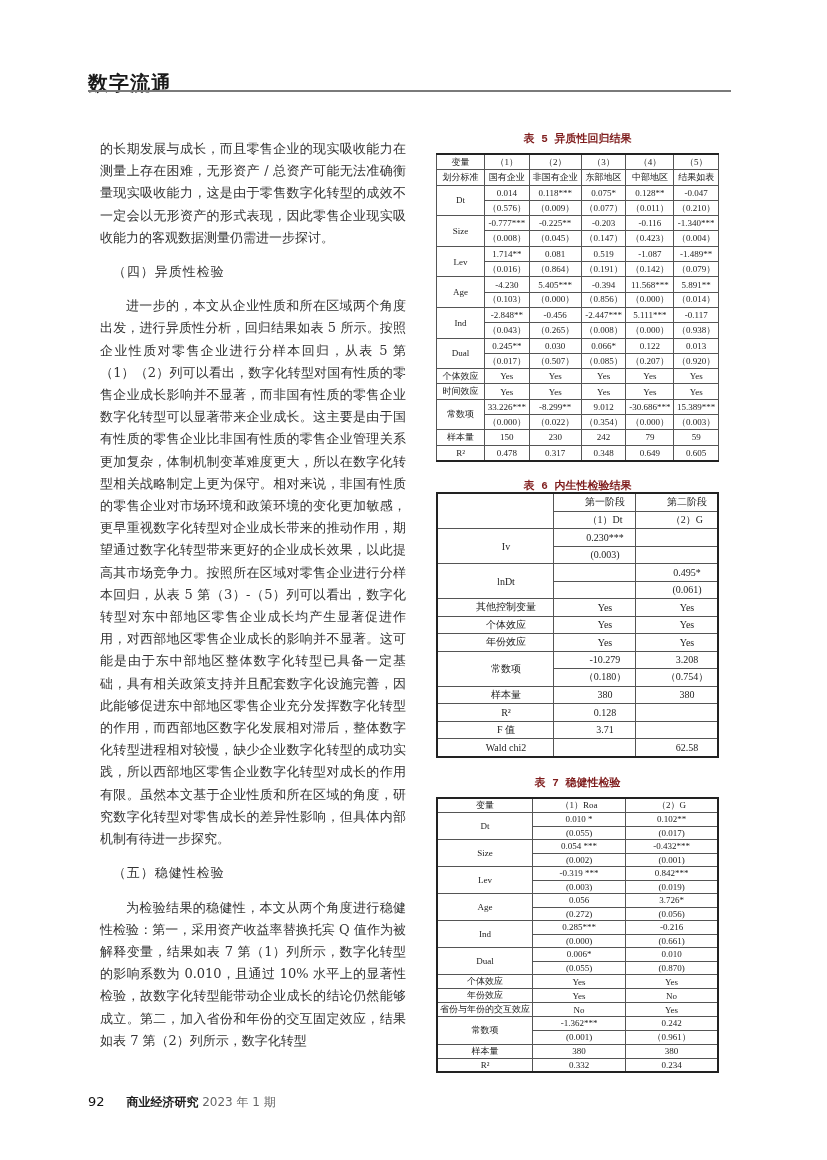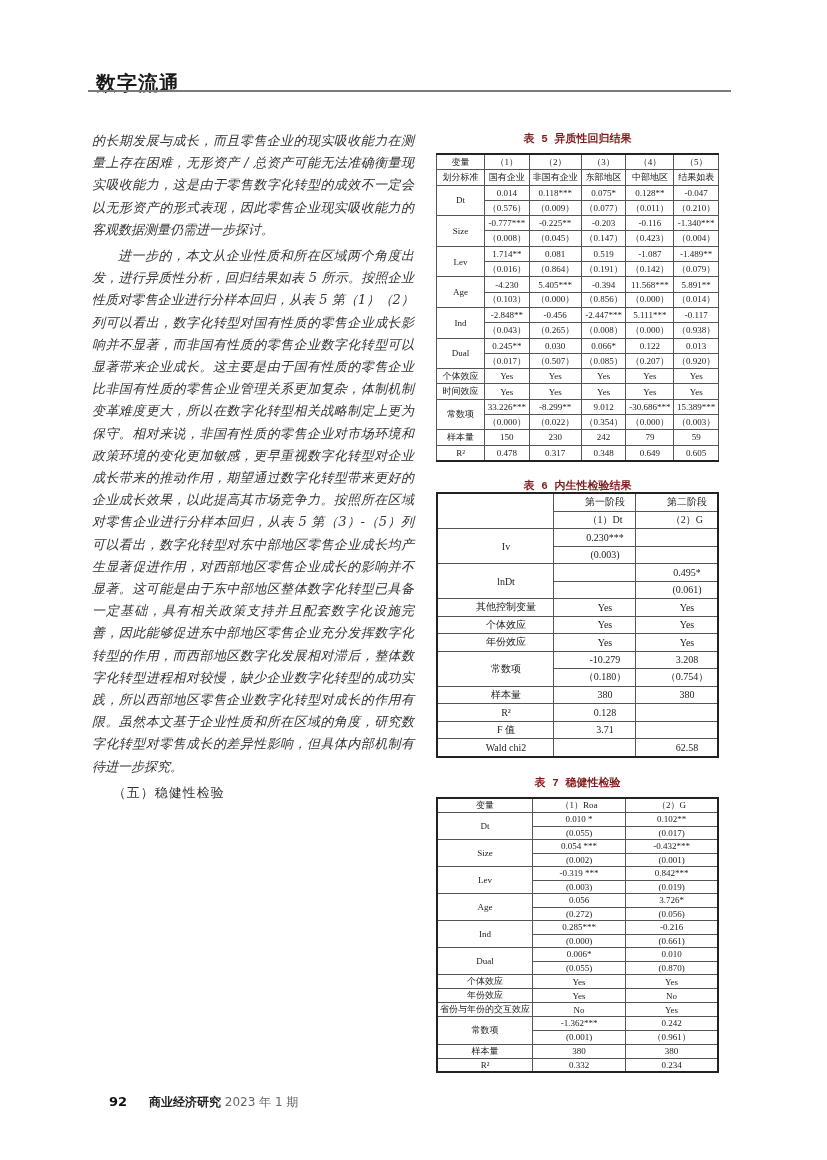--- a/index.html
+++ b/index.html
@@ -1,23 +1,23 @@
 <!DOCTYPE html>
 <html><head>
 <meta charset="utf-8">
 <style>
   html, body { margin:0; padding:0; background:#ffffff; }
   body { width:827px; height:1160px; position:relative; overflow:hidden;
          font-family:"DejaVu Serif","Liberation Serif",serif; color:#2a2a2a; }
   .header-title { position:absolute; left:88px; top:70px; font-family:"DejaVu Sans","Liberation Sans",sans-serif;
-         font-weight:bold; font-size:20px; letter-spacing:1px; color:#1a1a1a;margin-left:8px; }
+         font-weight:bold; font-size:20px; letter-spacing:1px; color:#1a1a1a; }
   .header-rule { position:absolute; left:88px; top:90px; width:643px; height:2px; background:#7a7a7a; }
 
   .left-col { position:absolute; left:88px; top:126px; width:330px; font-size:13px; line-height:22.2px; color:#333; }
-  .left-col p { margin:4px; text-align:justify; text-indent:2em;font-style:italic; }
+  .left-col p { margin:12px; text-align:justify; text-indent:2em; }
   .left-col p.first { text-indent:0; }
   .left-col h3 { margin:0; font-size:13px; font-weight:normal; padding-left:1.9em; font-family:"DejaVu Sans","Liberation Sans",sans-serif; color:#333; letter-spacing:1px; }
 
   .caption { position:absolute; font-family:Liberation Mono, monospace; font-weight:bold;
              font-size:11px; color:#7f1d1d; text-align:center; }
   table { border-collapse:collapse; font-family:"Liberation Serif","DejaVu Serif",serif; color:#222; position:absolute; }
   td { border:1px solid #555; text-align:center; padding:0; white-space:nowrap; }
 
   #t5 { left:436px; top:153px; width:283px; font-size:9px; border-top:2px solid #222; border-bottom:2px solid #222; border-left:1px solid #222; border-right:1px solid #222;}
   #t5 td { height:14.3px; }
@@ -25,34 +25,36 @@
 
   #t6 { left:436px; top:492px; width:283px; font-size:10px; border:2px solid #222; }
   #t6 td { height:16.5px;padding-left:21px; }
   #t6 td.lbl { width:94px; }
 
   #t7 { left:436px; top:797px; width:283px; font-size:9px; border:2px solid #222; }
   #t7 td { height:12.5px; }
   #t7 td.lbl { width:94px; }
 
   .footer { position:absolute; left:88px; top:1094px; font-family:"DejaVu Sans","Liberation Sans",sans-serif; font-size:12px; }
-  .footer .pg { font-weight:bold; color:#111; margin-right:18px; font-size:13px;margin-left:21px; }
+  .footer .pg { font-weight:normal; color:#111; margin-right:18px; font-size:13px; }
   .footer .journal { font-weight:bold; color:#222; }
   .footer .issue { color:#666; }
 </style>
 </head>
 <body>
 
 <div class="header-title">数字流通</div>
 <div class="header-rule"></div>
 
 <div class="left-col">
   <p class="first">的长期发展与成长，而且零售企业的现实吸收能力在测量上存在困难，无形资产 / 总资产可能无法准确衡量现实吸收能力，这是由于零售数字化转型的成效不一定会以无形资产的形式表现，因此零售企业现实吸收能力的客观数据测量仍需进一步探讨。</p>
+  <h3>（四）异质性检验</h3>
   <p>进一步的，本文从企业性质和所在区域两个角度出发，进行异质性分析，回归结果如表 5 所示。按照企业性质对零售企业进行分样本回归，从表 5 第（1）（2）列可以看出，数字化转型对国有性质的零售企业成长影响并不显著，而非国有性质的零售企业数字化转型可以显著带来企业成长。这主要是由于国有性质的零售企业比非国有性质的零售企业管理关系更加复杂，体制机制变革难度更大，所以在数字化转型相关战略制定上更为保守。相对来说，非国有性质的零售企业对市场环境和政策环境的变化更加敏感，更早重视数字化转型对企业成长带来的推动作用，期望通过数字化转型带来更好的企业成长效果，以此提高其市场竞争力。按照所在区域对零售企业进行分样本回归，从表 5 第（3）-（5）列可以看出，数字化转型对东中部地区零售企业成长均产生显著促进作用，对西部地区零售企业成长的影响并不显著。这可能是由于东中部地区整体数字化转型已具备一定基础，具有相关政策支持并且配套数字化设施完善，因此能够促进东中部地区零售企业充分发挥数字化转型的作用，而西部地区数字化发展相对滞后，整体数字化转型进程相对较慢，缺少企业数字化转型的成功实践，所以西部地区零售企业数字化转型对成长的作用有限。虽然本文基于企业性质和所在区域的角度，研究数字化转型对零售成长的差异性影响，但具体内部机制有待进一步探究。</p>
   <h3>（五）稳健性检验</h3>
+  <p>为检验结果的稳健性，本文从两个角度进行稳健性检验：第一，采用资产收益率替换托宾 Q 值作为被解释变量，结果如表 7 第（1）列所示，数字化转型的影响系数为 0.010，且通过 10% 水平上的显著性检验，故数字化转型能带动企业成长的结论仍然能够成立。第二，加入省份和年份的交互固定效应，结果如表 7 第（2）列所示，数字化转型</p>
 </div>
 
 <div class="caption" style="left:436px; top:131px; width:283px;">表 5  异质性回归结果</div>
 <table id="t5">
     <tbody id="t5body">
       <tr>
         <td class="lbl">变量</td>
         <td>（1）</td>
         <td>（2）</td>
         <td>（3）</td>

